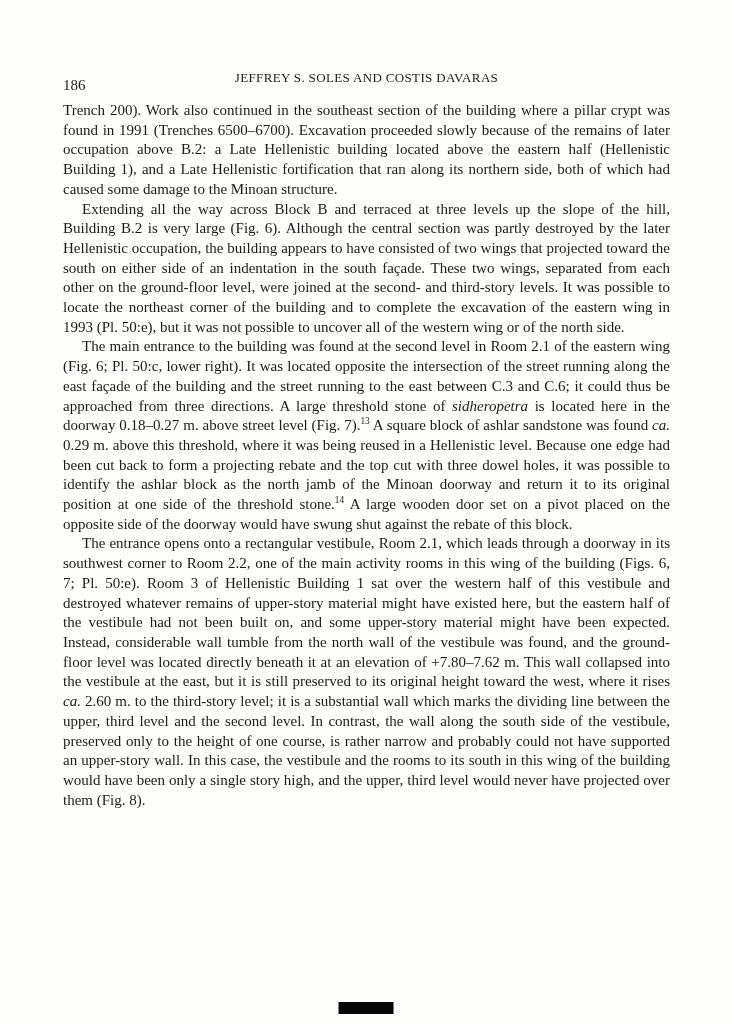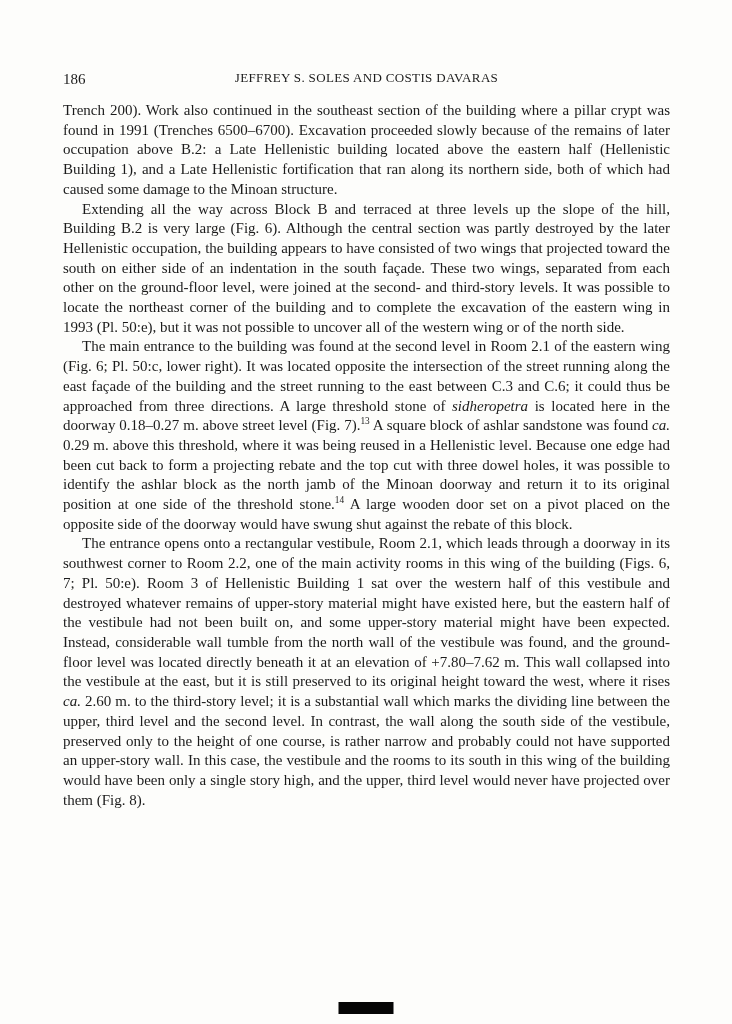--- a/index.html
+++ b/index.html
@@ -17,21 +17,21 @@
     overflow: hidden;
   }
   .running-header {
     position: relative;
     height: 19px;
     margin-bottom: 12px;
   }
   .page-number {
     position: absolute;
     left: 0;
-    top: 1px;
+    top: 7px;
     font-size: 15px;
   }
   .running-head {
     display: block;
     text-align: center;
     font-size: 13px;
     letter-spacing: 0.35px;
     white-space: nowrap;
   }
   .body-text {

